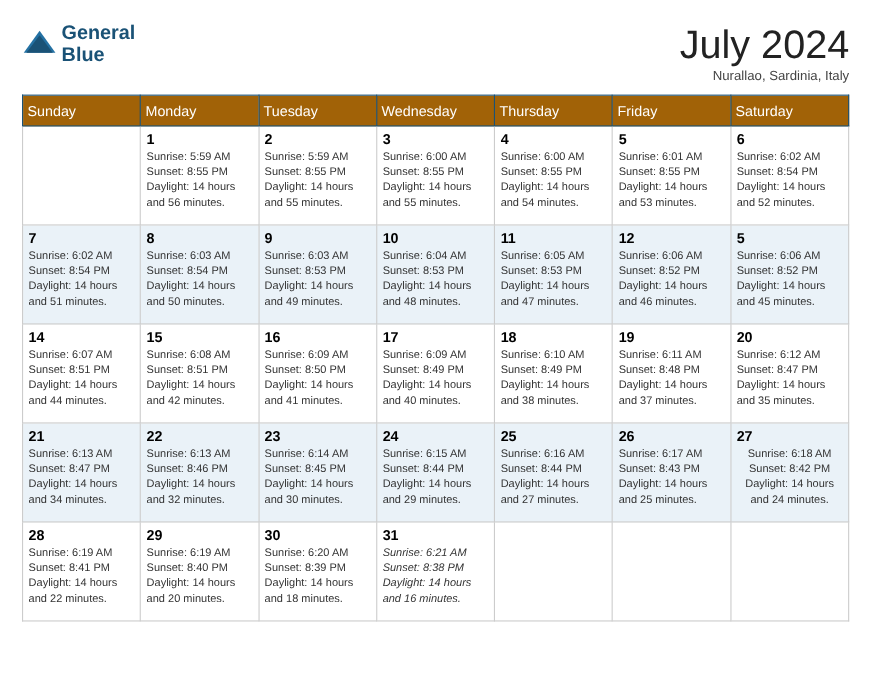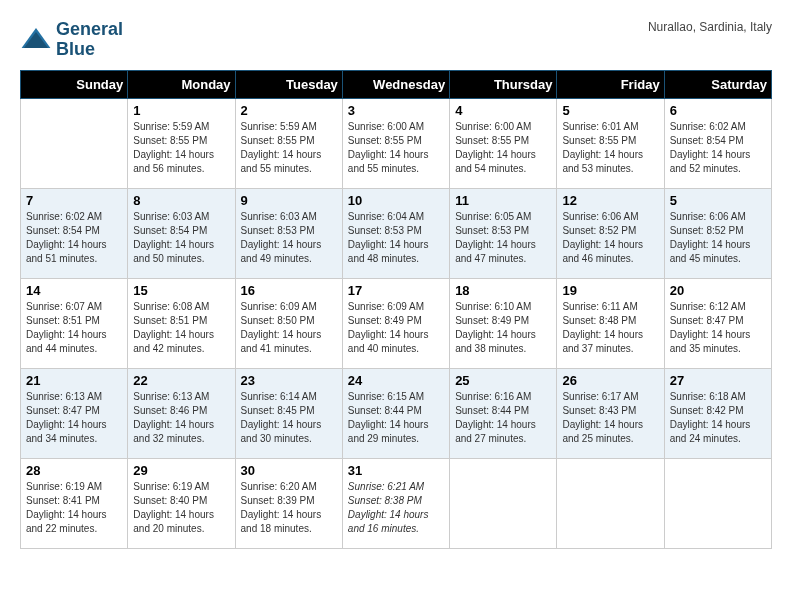--- a/index.html
+++ b/index.html
@@ -45,26 +45,26 @@
     .location {
       font-size: 12px;
       color: #444;
     }
     .calendar {
       width: 100%;
       border-collapse: collapse;
       font-size: 11px;
     }
     .calendar thead tr th {
-      background: #000000;
+      background: #a16207;
       color: #fff;
       padding: 6px 4px;
-      text-align: right;
+      text-align: left;
       font-size: 13px;
-      font-weight: bold;
+      font-weight: normal;
       border: 1px solid #1a5276;
     }
     .calendar tbody tr td {
       vertical-align: top;
       padding: 4px 5px;
       border: 1px solid #ccc;
       width: 107px;
       min-height: 80px;
       height: 90px;
     }
@@ -97,20 +97,21 @@
     <svg class="logo-icon" viewBox="0 0 40 40">
       <polygon points="20,5 38,30 2,30" fill="#2471a3"></polygon>
       <polygon points="20,10 35,30 5,30" fill="#1a5276"></polygon>
     </svg>
     <div class="logo-text">
       <span>General</span>
       <span>Blue</span>
     </div>
   </div>
   <div class="title-section">
+    <div class="month-year">July 2024</div>
     <div class="location">Nurallao, Sardinia, Italy</div>
   </div>
 </div>
 
 <table class="calendar">
   <thead>
     <tr>
     <th>Sunday</th>
         <th>Monday</th>
         <th>Tuesday</th>
@@ -306,21 +307,21 @@
         </td>
         <td>
           <div class="day-number">26</div>
           <div class="day-info" style="white-space: pre-line;">Sunrise: 6:17 AM
 Sunset: 8:43 PM
 Daylight: 14 hours
 and 25 minutes.</div>
         </td>
         <td>
           <div class="day-number">27</div>
-          <div class="day-info" style="white-space: pre-line;">Sunrise: 6:18 AM
+          <div class="day-info" style="white-space: pre-line; text-align: center;">Sunrise: 6:18 AM
 Sunset: 8:42 PM
 Daylight: 14 hours
 and 24 minutes.</div>
         </td>
       </tr>
       <tr>
         <td>
           <div class="day-number">28</div>
           <div class="day-info" style="white-space: pre-line;">Sunrise: 6:19 AM
 Sunset: 8:41 PM

